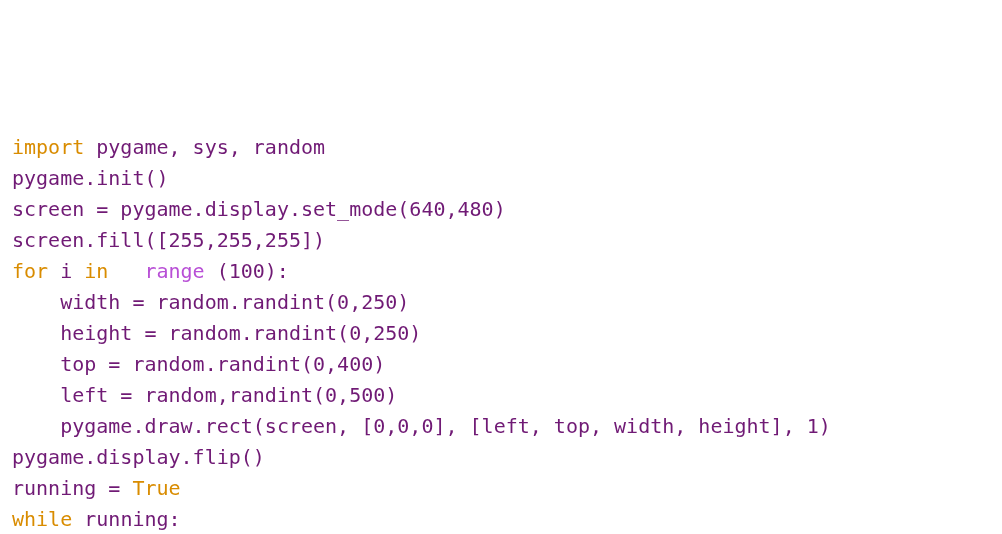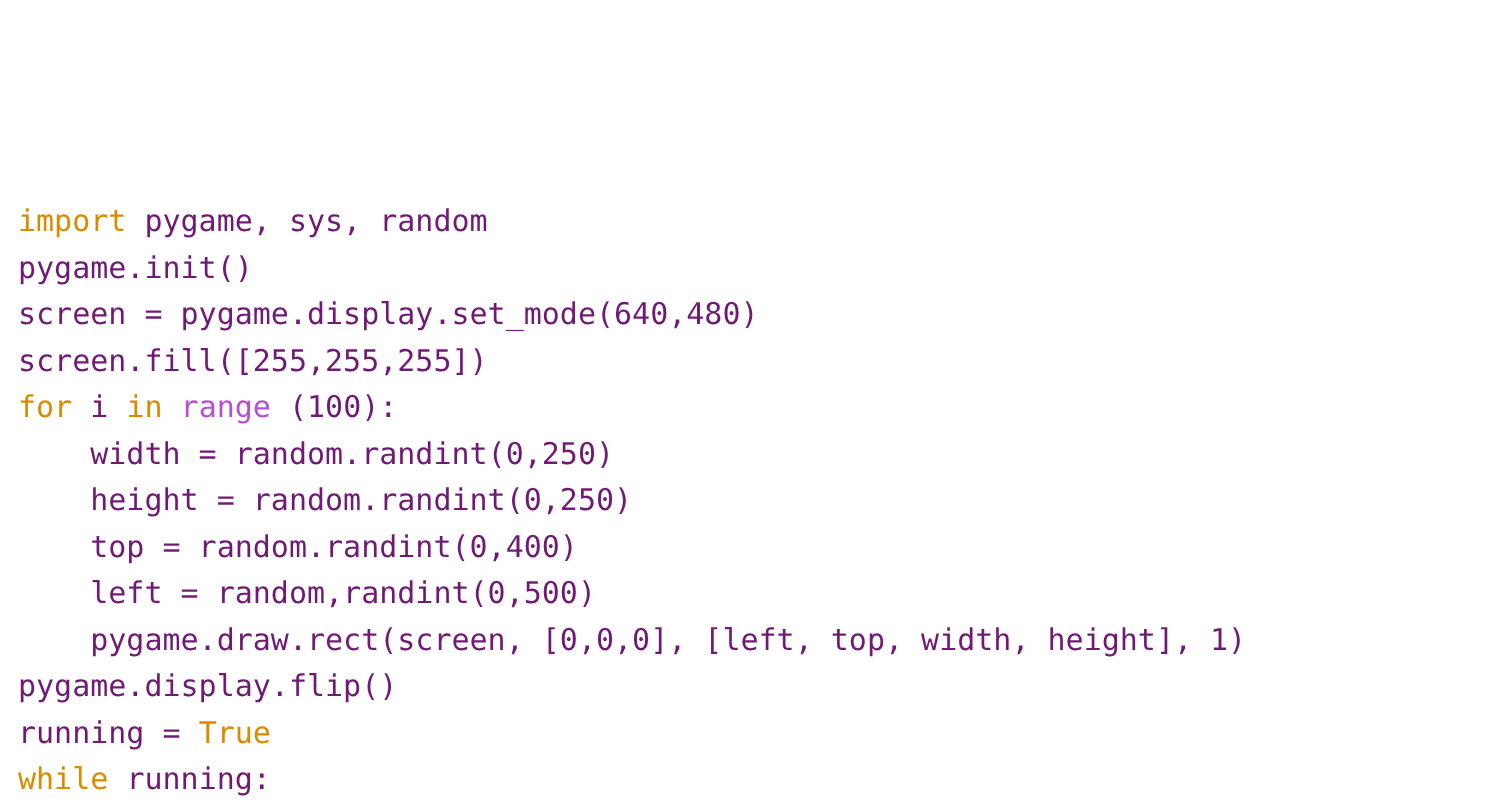--- a/index.html
+++ b/index.html
@@ -8,21 +8,21 @@
     background: #ffffff;
     font-family: Menlo, "DejaVu Sans Mono", Consolas, monospace;
     font-size: 20px;
     line-height: 1.55;
     color: #000000;
     white-space: pre;
   }
   .code-line { display: block; }
   .tok { display: inline; text-align: right; }
   .c-orange { color: #d98c00; }
-  .c-purple { color: #b84fd6; }
+  .c-purple { color: #b84fd6; margin-left: 24px; }
   .c-black { color: #701a75; }
 </style>
 </head>
 <body>
 
 
 
 <div id="code-block"><span class="code-line"><span class="tok c-orange">import</span><span class="tok c-black"> pygame, sys, random</span></span><span class="code-line"><span class="tok c-black">pygame.init()</span></span><span class="code-line"><span class="tok c-black">screen = pygame.display.set_mode(640,480)</span></span><span class="code-line"><span class="tok c-black">screen.fill([255,255,255])</span></span><span class="code-line"><span class="tok c-orange">for</span><span class="tok c-black"> i </span><span class="tok c-orange">in</span><span class="tok c-black"> </span><span class="tok c-purple">range</span><span class="tok c-black"> (100):</span></span><span class="code-line"><span class="tok c-black">    width = random.randint(0,250)</span></span><span class="code-line"><span class="tok c-black">    height = random.randint(0,250)</span></span><span class="code-line"><span class="tok c-black">    top = random.randint(0,400)</span></span><span class="code-line"><span class="tok c-black">    left = random,randint(0,500)</span></span><span class="code-line"><span class="tok c-black">    pygame.draw.rect(screen, [0,0,0], [left, top, width, height], 1)</span></span><span class="code-line"><span class="tok c-black">pygame.display.flip()</span></span><span class="code-line"><span class="tok c-black">running = </span><span class="tok c-orange">True</span></span><span class="code-line"><span class="tok c-orange">while</span><span class="tok c-black"> running:</span></span></div>
 
 

